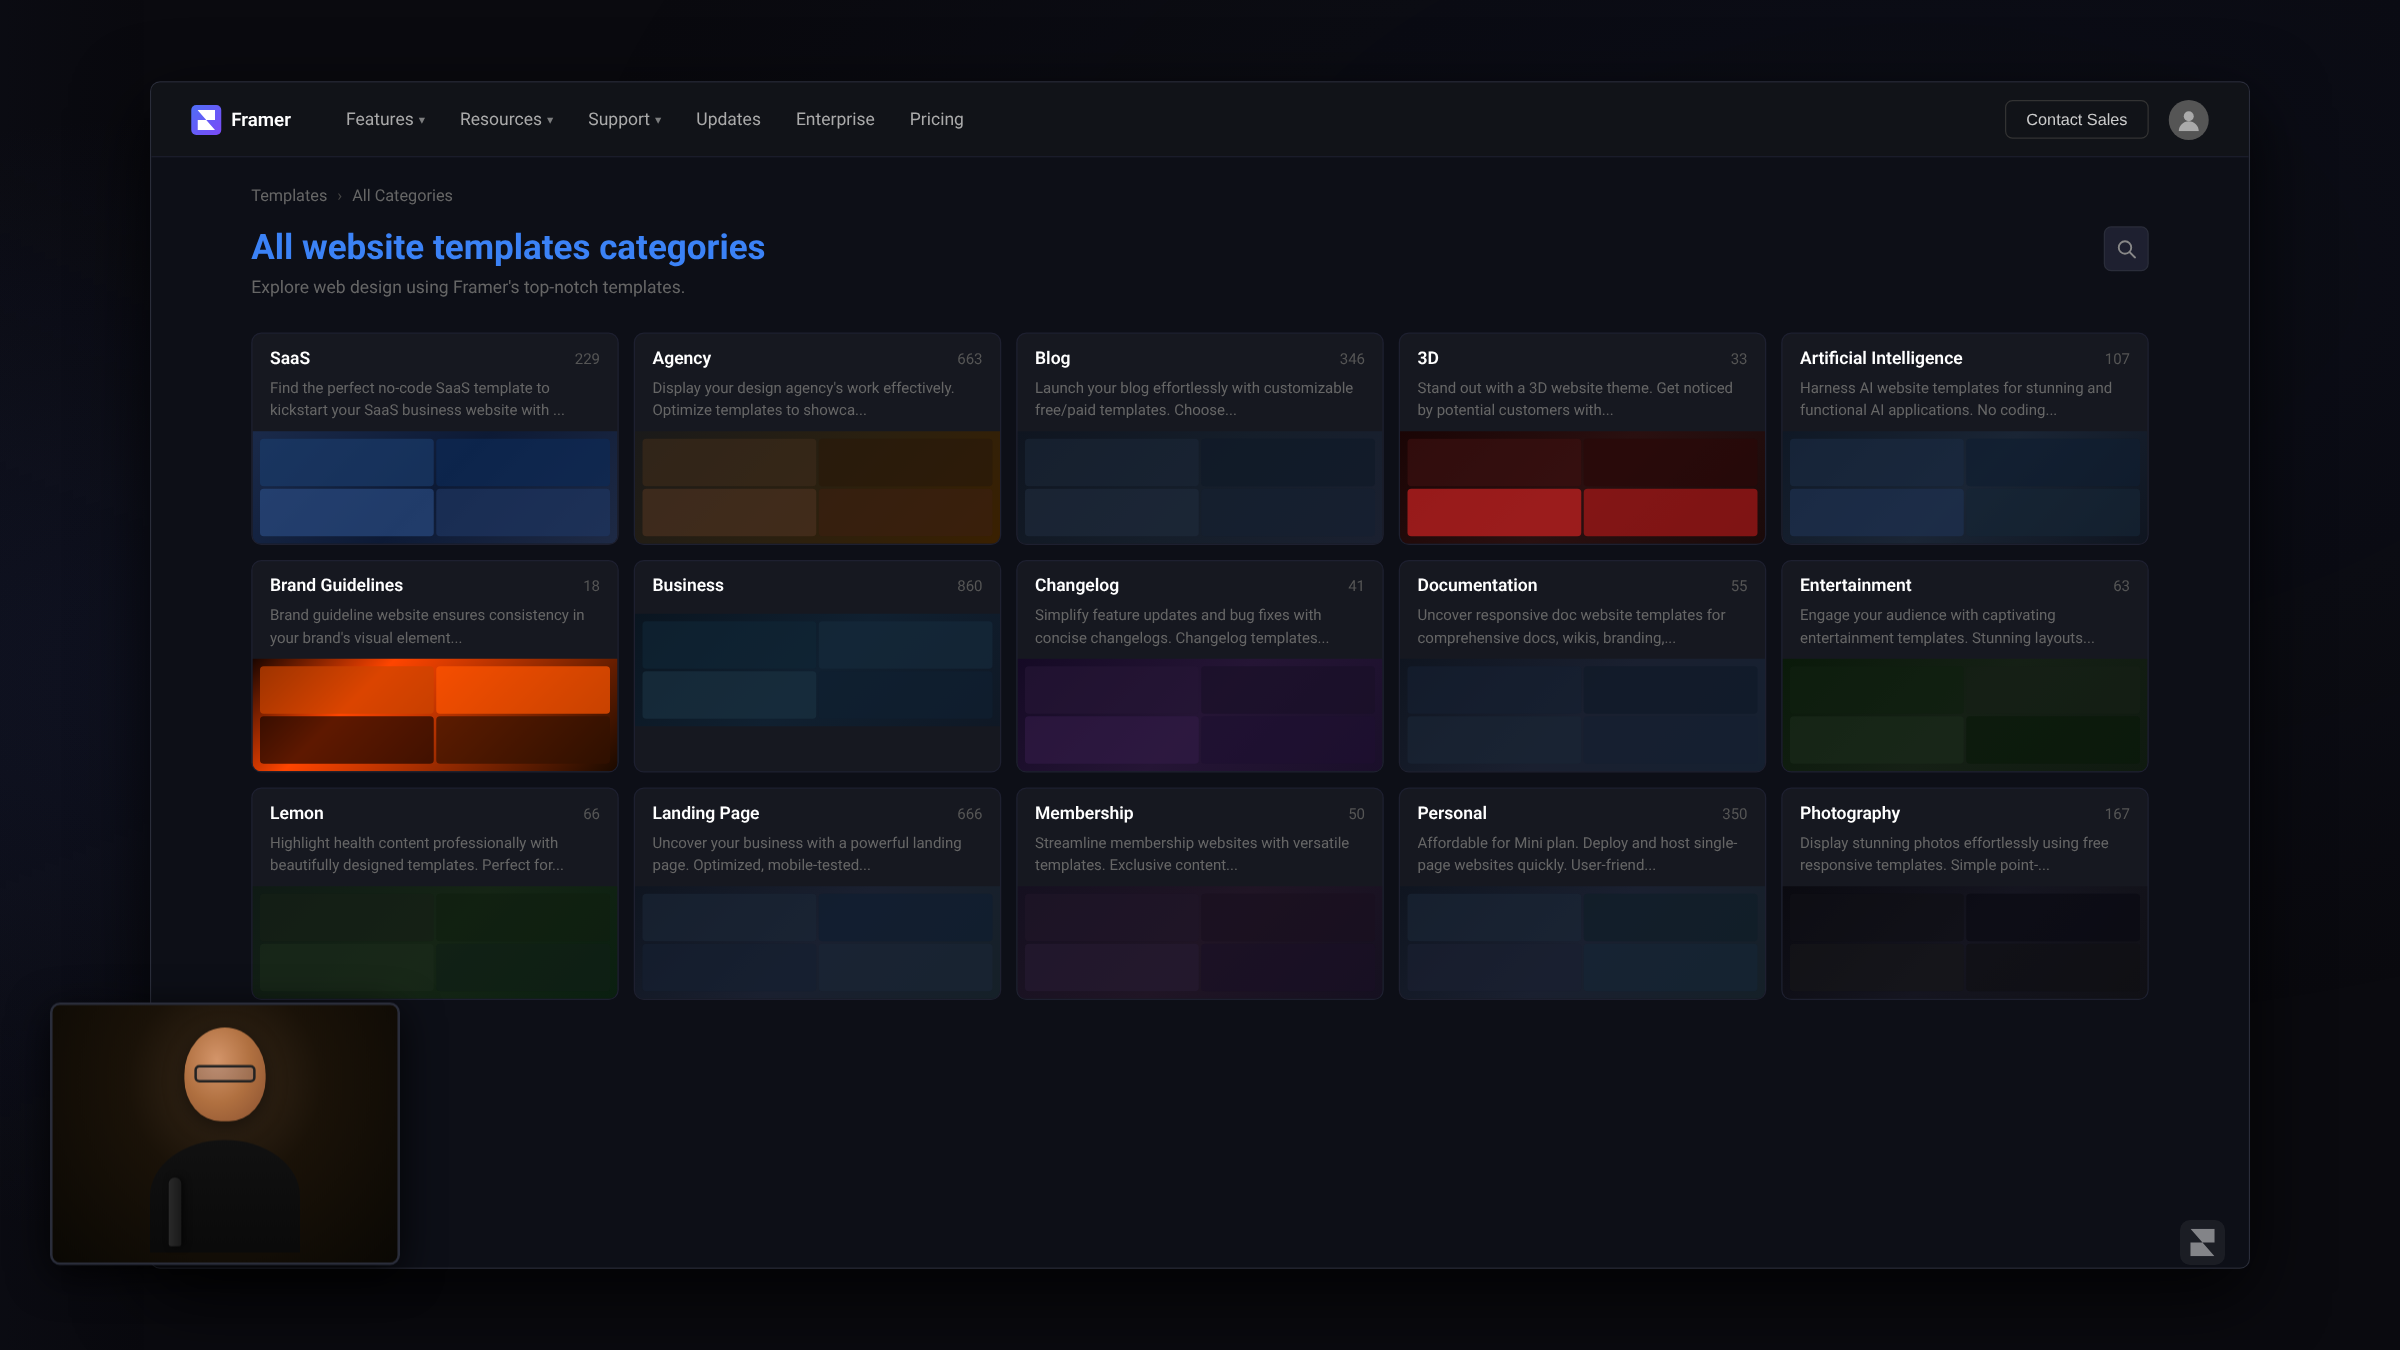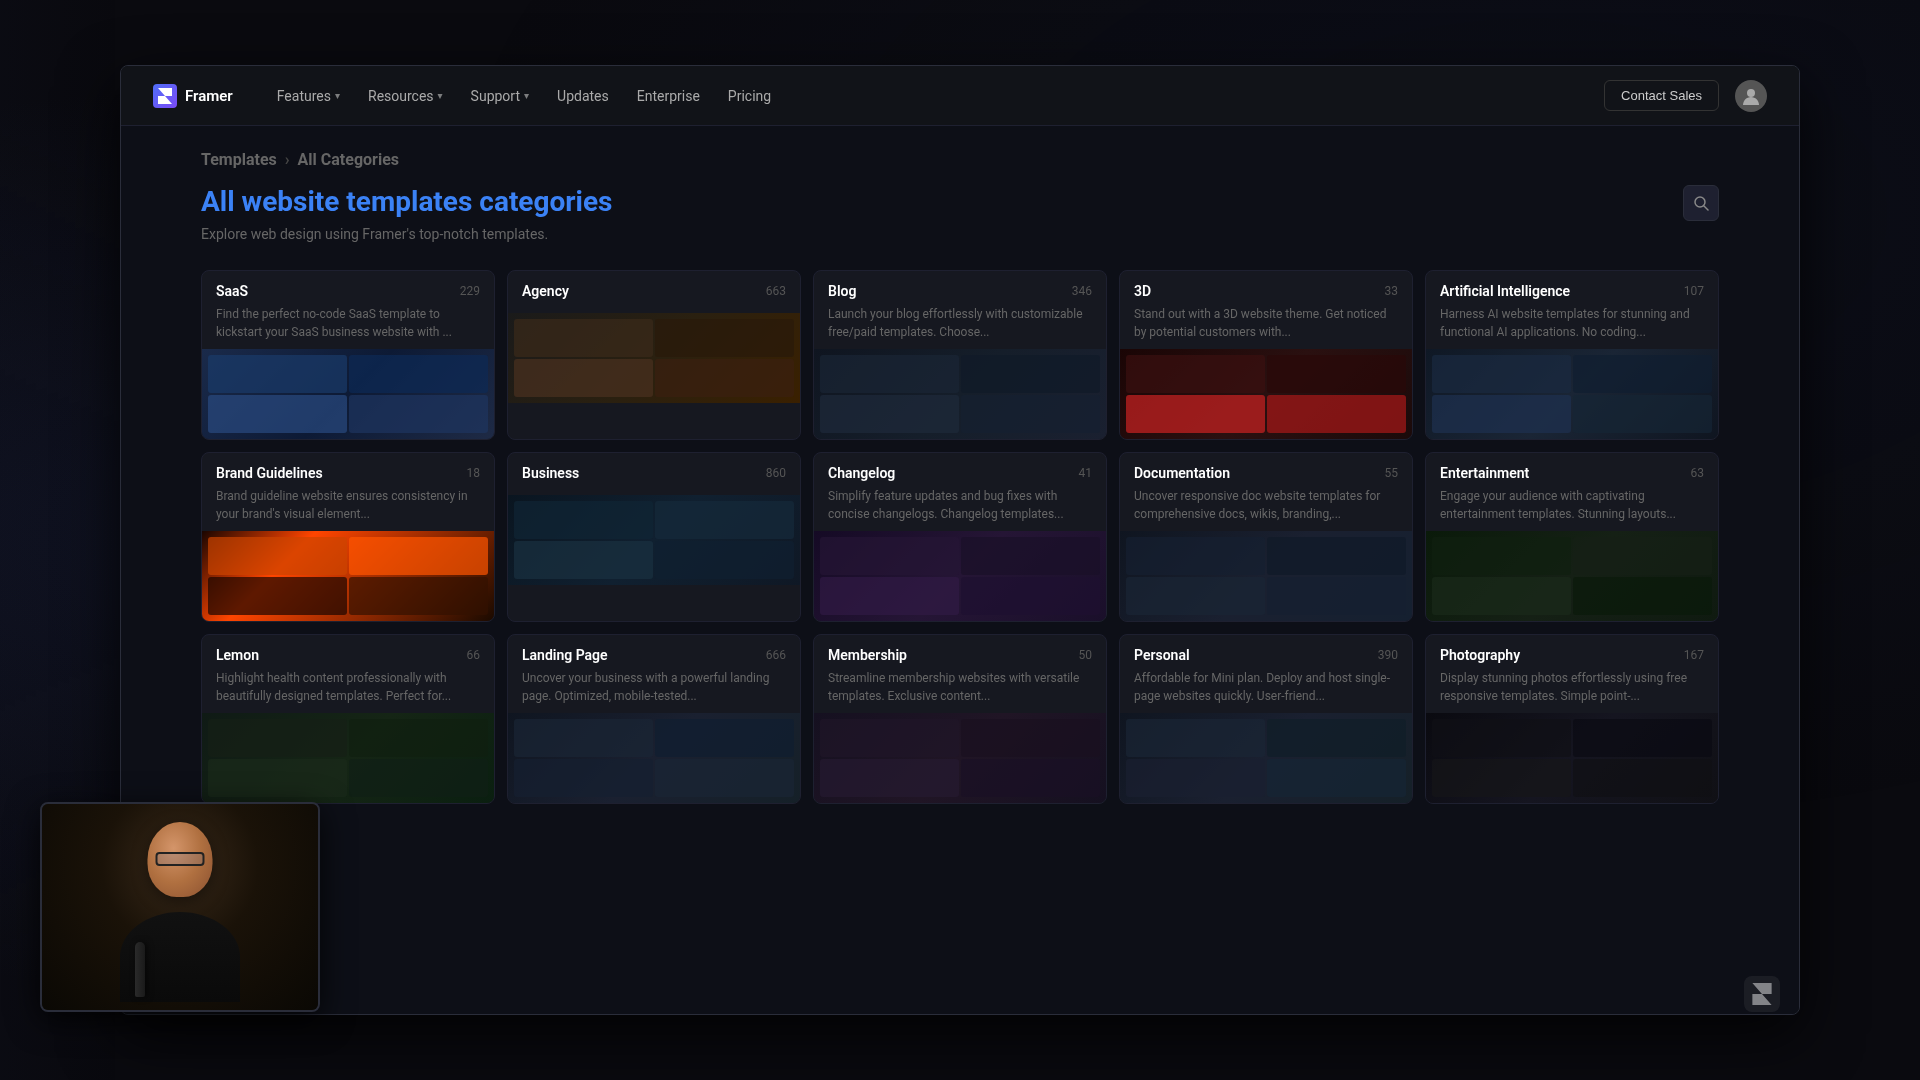--- a/index.html
+++ b/index.html
@@ -128,24 +128,23 @@
       overflow-y: auto;
       height: calc(100% - 60px);
       background: #0d0f17;
     }
 
     
     .breadcrumb {
       display: flex;
       align-items: center;
       gap: 8px;
-      font-size: 16px;
+      font-size: 13px;
       color: #666;
       margin-bottom: 16px;
-      font-weight: bold;
     }
 
     .breadcrumb a { color: #666; text-decoration: none; }
     .breadcrumb .sep { color: #444; }
 
     .page-title {
       font-size: 28px;
       font-weight: 700;
       color: #3b82f6;
       margin-bottom: 8px;
@@ -449,20 +448,21 @@
               <div class="mini-card" style="background:#1e3560;"></div>
       </div>
     </div>
   </div>
         <div class="category-card">
     <div class="card-header">
       <div class="card-title-row">
         <span class="card-title">Agency</span>
         <span class="card-count">663</span>
       </div>
+      <p class="card-desc">Display your design agency's work effectively. Optimize templates to showca...</p>
     </div>
     <div class="card-image card-img-agency">
       <div class="mini-grid">
         <div class="mini-card" style="background:#3a2a1a;"></div>
               <div class="mini-card" style="background:#2a1a0a;"></div>
               <div class="mini-card" style="background:#4a3020;"></div>
               <div class="mini-card" style="background:#3a2010;"></div>
       </div>
     </div>
   </div>
@@ -649,21 +649,21 @@
               <div class="mini-card" style="background:#1a1020;"></div>
               <div class="mini-card" style="background:#251a30;"></div>
               <div class="mini-card" style="background:#1a1025;"></div>
       </div>
     </div>
   </div>
         <div class="category-card">
     <div class="card-header">
       <div class="card-title-row">
         <span class="card-title">Personal</span>
-        <span class="card-count">390</span>
+        <span class="card-count">350</span>
       </div>
       <p class="card-desc">Affordable for Mini plan. Deploy and host single-page websites quickly. User-friend...</p>
     </div>
     <div class="card-image card-img-personal">
       <div class="mini-grid">
         <div class="mini-card" style="background:#1a2535;"></div>
               <div class="mini-card" style="background:#0f1e28;"></div>
               <div class="mini-card" style="background:#1a2030;"></div>
               <div class="mini-card" style="background:#152535;"></div>
       </div>

